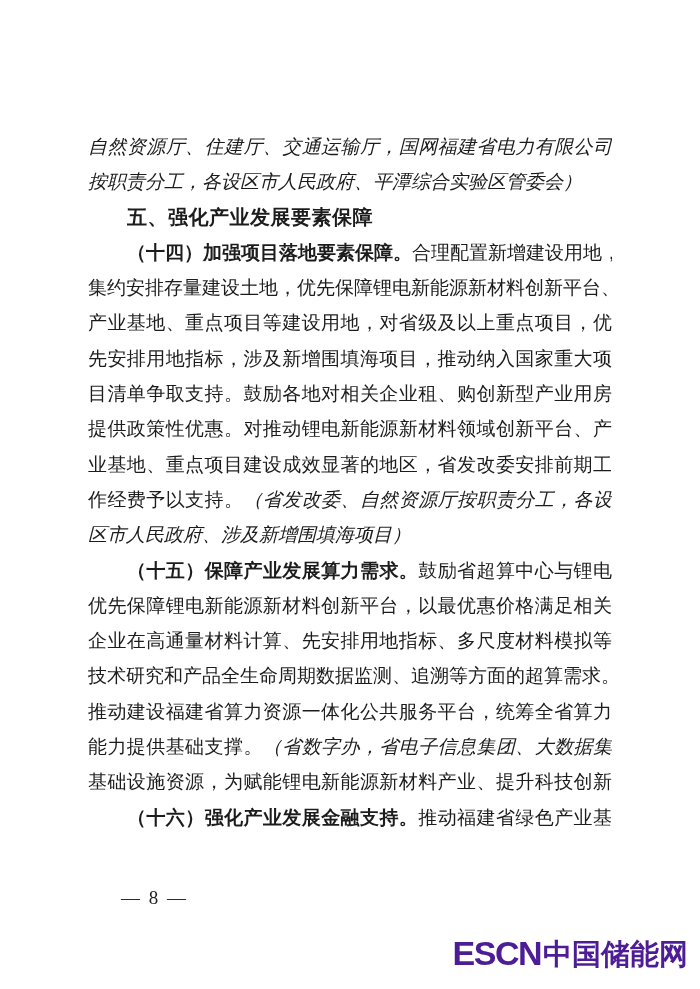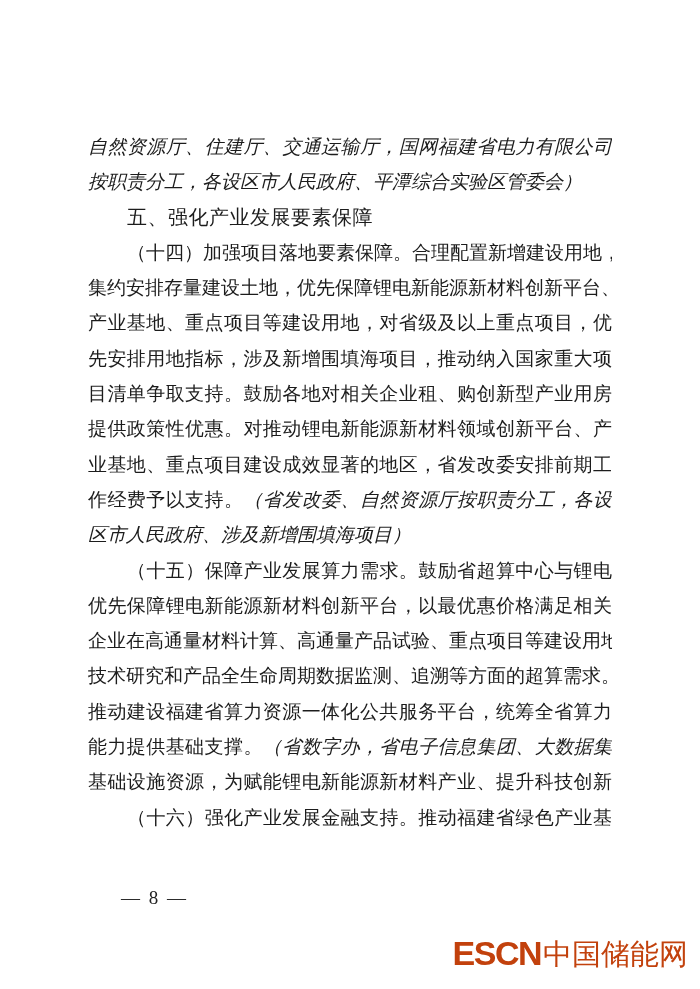--- a/index.html
+++ b/index.html
@@ -25,54 +25,54 @@
     text-align: justify;
     text-align-last: justify;
     text-justify: inter-character;
     white-space: nowrap;
     overflow: hidden;
   }
   .line.flush { text-align-last: left; }
   .line.indent { text-indent: 39px; }
   .heading {
     font-family: "Liberation Sans", sans-serif;
-    font-weight: normal;
+    font-weight: bold;
     font-size: 20px;
     letter-spacing: 0.5px;
   }
-  .lead { font-weight: normal; }
+  .lead { font-weight: bold; }
   .kai { font-style: italic; }
   .page-number {
     position: absolute;
     left: 121px;
     top: 886px;
     font-size: 19px;
     line-height: 24px;
     letter-spacing: 2px;
     color: #222222;
   }
   .logo {
     position: absolute;
     top: 937px;
     right: 12px;
     display: flex;
     align-items: flex-end;
-    color: #c2410c;
+    color: #4c1d95;
     white-space: nowrap;
   }
   .logo-latin {
     font-family: "Liberation Sans", sans-serif;
     font-weight: 800;
     font-size: 34px;
     line-height: 0.95;
     letter-spacing: -1.5px;
   }
   .logo-cn {
     font-family: "Liberation Sans", sans-serif;
-    font-weight: 400;
+    font-weight: 700;
     font-size: 29px;
     line-height: 1.05;
     margin-left: 2px;
   }
 </style>
 </head>
 <body>
 
 <div class="page">
   <div class="text-block">
@@ -98,21 +98,21 @@
     <div class="line"><span>业基地、重点项目建设成效显著的地区，省发改委安排前期工</span></div>
 
     <div class="line"><span>作经费予以支持。</span><span class="kai">（省发改委、自然资源厅按职责分工，各设</span></div>
 
     <div class="line flush"><span class="kai">区市人民政府、涉及新增围填海项目）</span></div>
 
     <div class="line indent"><span class="lead">（十五）保障产业发展算力需求。</span><span>鼓励省超算中心与锂电</span></div>
 
     <div class="line"><span>优先保障锂电新能源新材料创新平台，以最优惠价格满足相关</span></div>
 
-    <div class="line"><span>企业在高通量材料计算、高通量产品试验、重点项目等建设用地</span></div>
+    <div class="line"><span>企业在高通量材料计算、先安排用地指标、多尺度材料模拟等</span></div>
 
     <div class="line"><span>技术研究和产品全生命周期数据监测、追溯等方面的超算需求。</span></div>
 
     <div class="line"><span>推动建设福建省算力资源一体化公共服务平台，统筹全省算力</span></div>
 
     <div class="line"><span>能力提供基础支撑。</span><span class="kai">（省数字办，省电子信息集团、大数据集</span></div>
 
     <div class="line"><span>基础设施资源，为赋能锂电新能源新材料产业、提升科技创新</span></div>
 
 

